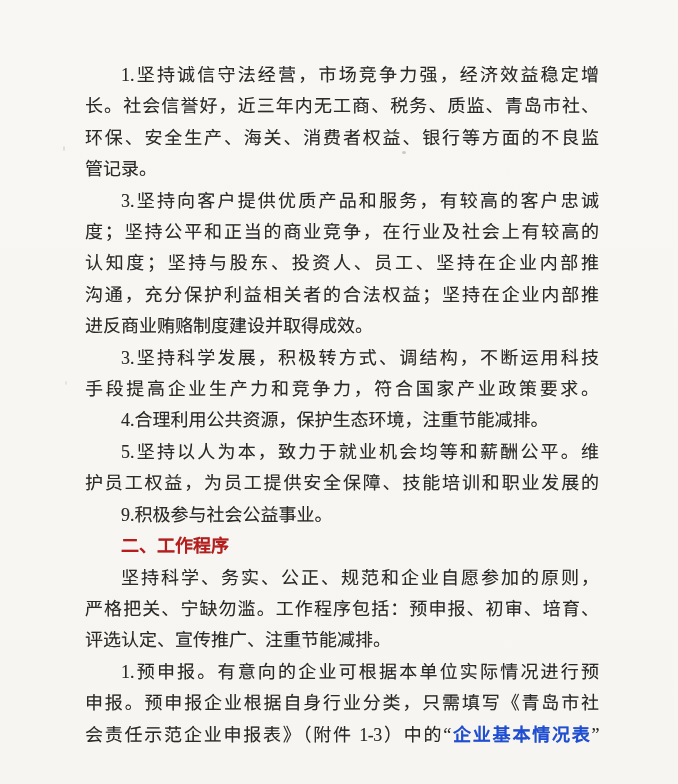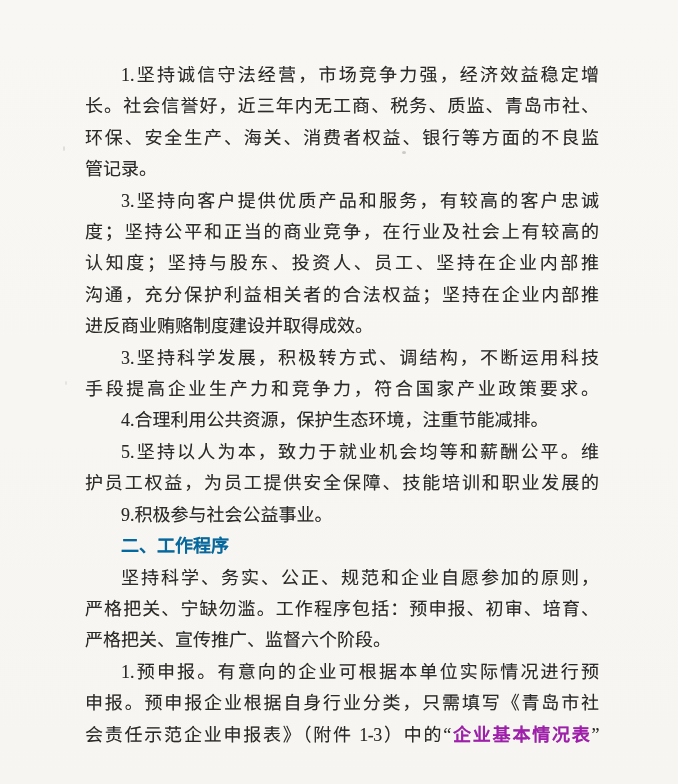--- a/index.html
+++ b/index.html
@@ -37,26 +37,26 @@
   .line.justify { white-space: normal; }
   .line.end {
     text-align: right;
     text-align-last: left;
     white-space: normal;
   }
   .indent { text-indent: 2em; }
   .heading {
     font-weight: 700;
     font-family: "Liberation Sans", "DejaVu Sans", sans-serif;
-    color: #0369a1;
+    color: #b91c1c;
   }
   .em {
     font-weight: 700;
     font-family: "Liberation Sans", "DejaVu Sans", sans-serif;
-    color: #a21caf;
+    color: #1d4ed8;
     margin-top: 48px;
   }
   .tight { letter-spacing: -0.5px; }
   .speck {
     position: absolute;
     border-radius: 50%;
     pointer-events: none;
   }
   .speck-1 { left: 402px; top: 151px; width: 4px; height: 3px; background: #b5b2ab; opacity: .65; }
   .speck-2 { left: 63px;  top: 146px; width: 2px; height: 5px; background: #d9d6cf; opacity: .8; }
@@ -103,21 +103,21 @@
       <div class="line end indent">9.积极参与社会公益事业。</div>
     </div>
 
     <div>
       <div class="line end indent heading">二、工作程序</div>
     </div>
 
     <div>
       <div class="line justify indent">坚持科学、务实、公正、规范和企业自愿参加的原则，</div>
       <div class="line justify">严格把关、宁缺勿滥。工作程序包括：预申报、初审、培育、</div>
-      <div class="line end">严格把关、宣传推广、监督六个阶段。</div>
+      <div class="line end">评选认定、宣传推广、注重节能减排。</div>
     </div>
 
     <div>
       <div class="line justify indent">1.预申报。有意向的企业可根据本单位实际情况进行预</div>
       <div class="line justify">申报。预申报企业根据自身行业分类，只需填写《青岛市社</div>
       <div class="line justify tight">
         <span>会责任示范企业申报表》（附件 1-3）中的“</span><span class="em">企业基本情况表</span><span>”</span>
       </div>
     </div>
 

